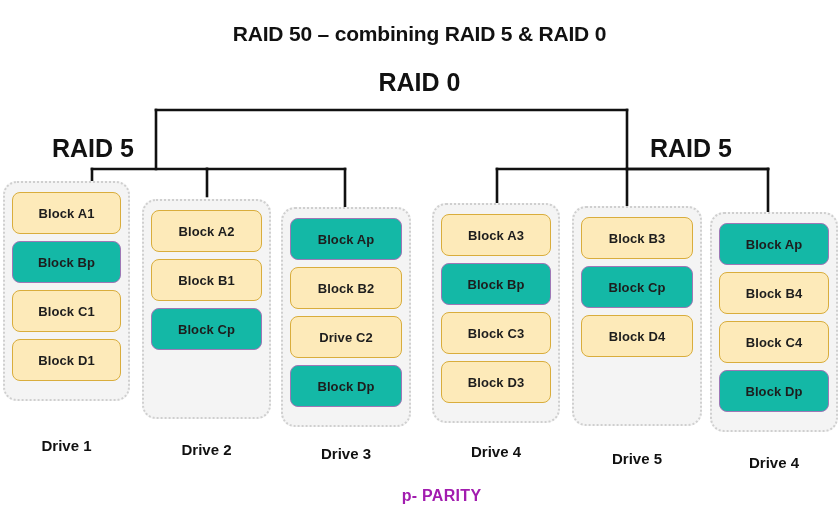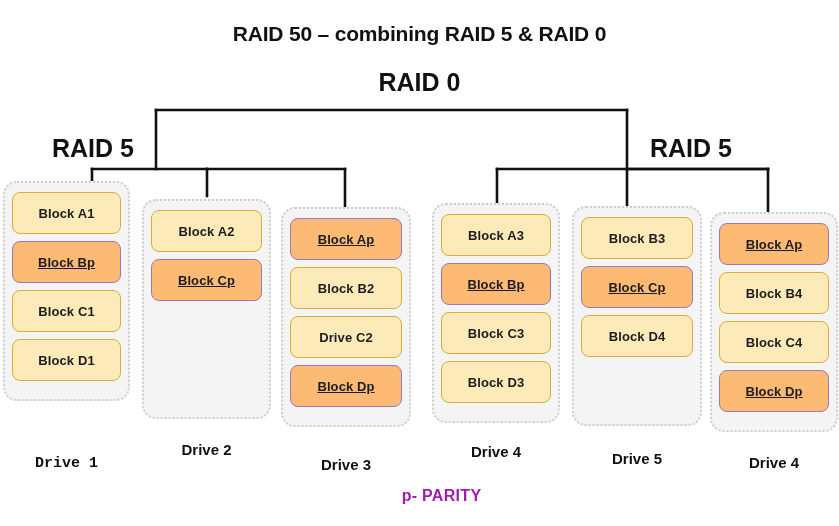--- a/index.html
+++ b/index.html
@@ -44,21 +44,21 @@
   }
   .block{
     height:42px;
     border-radius:8px;
     box-sizing:border-box;
     display:flex;align-items:center;justify-content:center;
     font-size:13px;font-weight:bold;color:#1d1d1d;
     letter-spacing:0.1px;
   }
   .block.data{background:#fdeab9;border:1.6px solid #d9ad3c;}
-  .block.parity{background:#fdba74;border:1.6px solid #9e77b6;text-decoration:underline;}
+  .block.parity{background:#14b8a6;border:1.6px solid #9e77b6;}
 
   .drive-label{
     position:absolute;
     font-size:15px;font-weight:bold;color:#111111;
     white-space:nowrap;text-align:center;
   }
 
   .parity-note{
     position:absolute;left:0;top:487px;width:839px;
     text-align:center;
@@ -96,37 +96,38 @@
 
   <div id="drive-layer">
       <div class="drive" style="left: 3px; top: 181px; width: 127px; height: 220px;">
         <div class="blocks">
           <div class="block data">Block A1</div>
           <div class="block parity">Block Bp</div>
           <div class="block data">Block C1</div>
           <div class="block data">Block D1</div>
         </div>
       </div>
-      <div class="drive-label" style="left: 3px; width: 127px; top: 455px; font-family: Liberation Mono, monospace;">Drive 1</div>
+      <div class="drive-label" style="left: 3px; width: 127px; top: 437px;">Drive 1</div>
       <div class="drive" style="left: 142px; top: 199px; width: 129px; height: 220px;">
         <div class="blocks">
           <div class="block data">Block A2</div>
+          <div class="block data">Block B1</div>
           <div class="block parity">Block Cp</div>
         </div>
       </div>
       <div class="drive-label" style="left: 142px; width: 129px; top: 441px;">Drive 2</div>
       <div class="drive" style="left: 281px; top: 207px; width: 130px; height: 220px;">
         <div class="blocks">
           <div class="block parity">Block Ap</div>
           <div class="block data">Block B2</div>
           <div class="block data">Drive C2</div>
           <div class="block parity">Block Dp</div>
         </div>
       </div>
-      <div class="drive-label" style="left: 281px; width: 130px; top: 456px;">Drive 3</div>
+      <div class="drive-label" style="left: 281px; width: 130px; top: 445px;">Drive 3</div>
       <div class="drive" style="left: 432px; top: 203px; width: 128px; height: 220px;">
         <div class="blocks">
           <div class="block data">Block A3</div>
           <div class="block parity">Block Bp</div>
           <div class="block data">Block C3</div>
           <div class="block data">Block D3</div>
         </div>
       </div>
       <div class="drive-label" style="left: 432px; width: 128px; top: 443px;">Drive 4</div>
       <div class="drive" style="left: 572px; top: 206px; width: 130px; height: 220px;">

